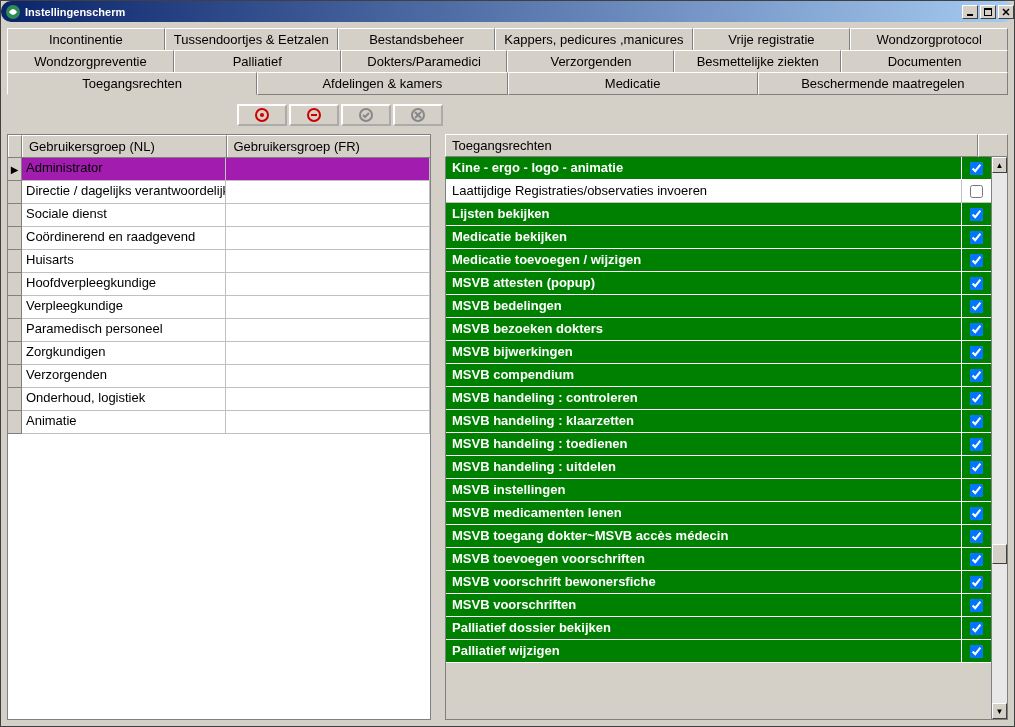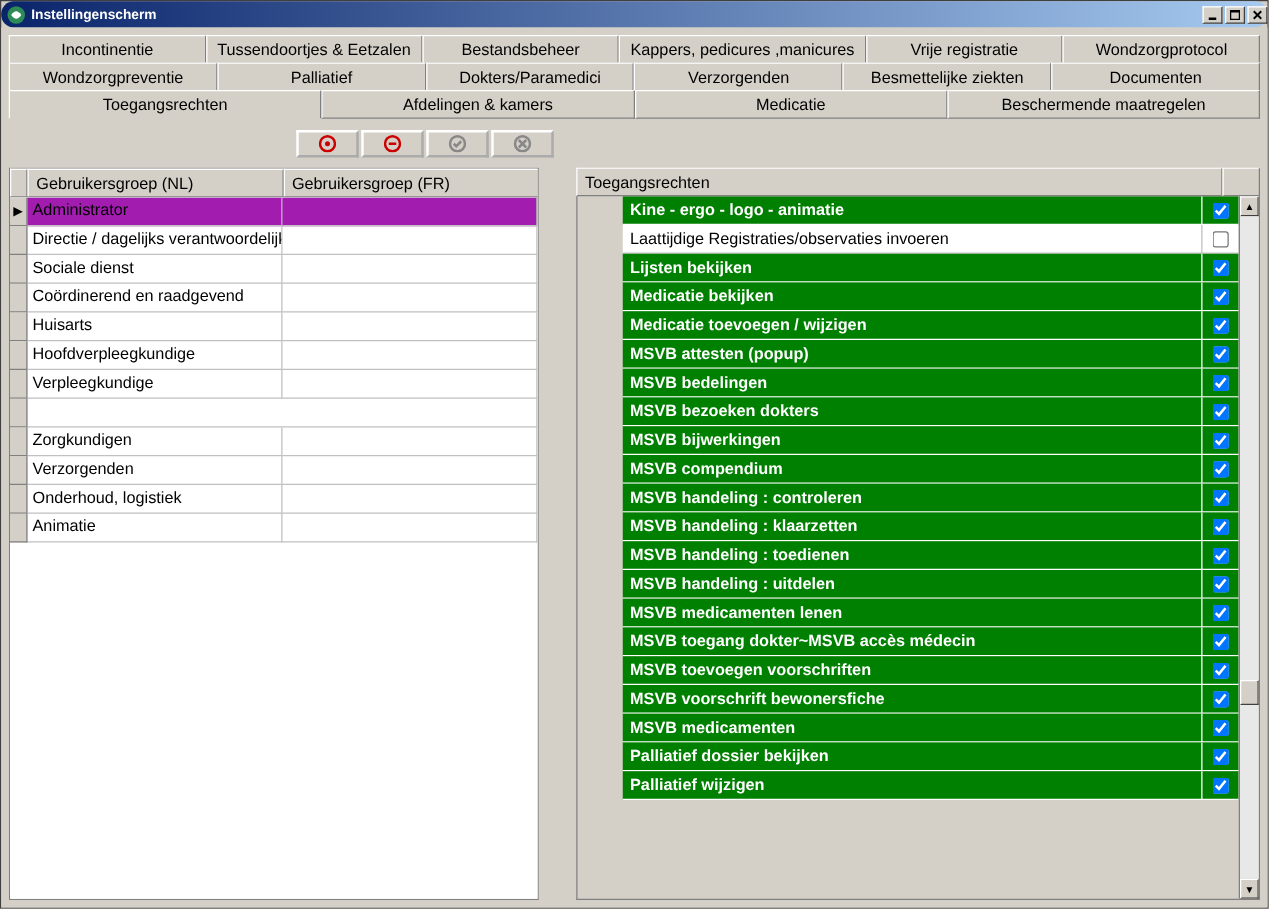--- a/index.html
+++ b/index.html
@@ -84,21 +84,21 @@
     width: 50px; height: 22px;
     background: #d4d0c8;
     border: 2px outset #fff;
     margin-right: 2px;
     display:flex; align-items:center; justify-content:center;
     cursor:pointer;
   }
   .tbtn svg { display:block; }
 
   .splitter {
-    display:flex; flex:1; gap:30px; overflow:hidden;
+    display:flex; flex:1; gap:14px; overflow:hidden;
   }
 
   
   .grid-wrap {
     width: 424px;
     background:#fff;
     border:1px solid #808080;
     display:flex; flex-direction:column;
   }
   .grid-head {
@@ -144,21 +144,21 @@
     background:#d4d0c8;
     padding:3px 6px;
     border:1px solid #808080;
     border-top:1px solid #fff; border-left:1px solid #fff;
     font-size:13px;
   }
   .perm-head .ph.label { flex:1;}
   .perm-head .ph.chk { width:30px;}
   .perm-body-wrap { display:flex; flex:1; overflow:hidden; border:1px solid #808080; border-top:none;}
   .perm-body {
-    flex:1; overflow:hidden;margin-left:36px;
+    flex:1; overflow:hidden;
   }
   .perm-row {
     display:flex; height:23px; align-items:stretch;
   }
   .perm-row .pcell {
     flex:1; padding:3px 6px;
     font-size:13px; font-weight:bold;
     color:#fff;
     background:#008000;
     border-bottom:1px solid #fff;
@@ -330,20 +330,21 @@
               <div class="gcell">Hoofdverpleegkundige</div>
               <div class="gcell"></div>
             </div>
             <div class="grow">
               <div class="rowhead"></div>
               <div class="gcell">Verpleegkundige</div>
               <div class="gcell"></div>
             </div>
             <div class="grow">
               <div class="rowhead"></div>
+              <div class="gcell">Paramedisch personeel</div>
               <div class="gcell"></div>
             </div>
             <div class="grow">
               <div class="rowhead"></div>
               <div class="gcell">Zorgkundigen</div>
               <div class="gcell"></div>
             </div>
             <div class="grow">
               <div class="rowhead"></div>
               <div class="gcell">Verzorgenden</div>
@@ -447,20 +448,26 @@
                   <input type="checkbox" checked="" style="">
                 </div>
               </div>
               <div class="perm-row">
                 <div class="pcell">MSVB handeling : uitdelen</div>
                 <div class="pchk">
                   <input type="checkbox" checked="" style="">
                 </div>
               </div>
               <div class="perm-row">
+                <div class="pcell">MSVB instellingen</div>
+                <div class="pchk">
+                  <input type="checkbox" checked="" style="">
+                </div>
+              </div>
+              <div class="perm-row">
                 <div class="pcell">MSVB medicamenten lenen</div>
                 <div class="pchk">
                   <input type="checkbox" checked="" style="">
                 </div>
               </div>
               <div class="perm-row">
                 <div class="pcell">MSVB toegang dokter~MSVB accès médecin</div>
                 <div class="pchk">
                   <input type="checkbox" checked="" style="">
                 </div>
@@ -471,21 +478,21 @@
                   <input type="checkbox" checked="" style="">
                 </div>
               </div>
               <div class="perm-row">
                 <div class="pcell">MSVB voorschrift bewonersfiche</div>
                 <div class="pchk">
                   <input type="checkbox" checked="" style="">
                 </div>
               </div>
               <div class="perm-row">
-                <div class="pcell">MSVB medicamenten</div>
+                <div class="pcell">MSVB voorschriften</div>
                 <div class="pchk">
                   <input type="checkbox" checked="" style="">
                 </div>
               </div>
               <div class="perm-row">
                 <div class="pcell">Palliatief dossier bekijken</div>
                 <div class="pchk">
                   <input type="checkbox" checked="" style="">
                 </div>
               </div>

